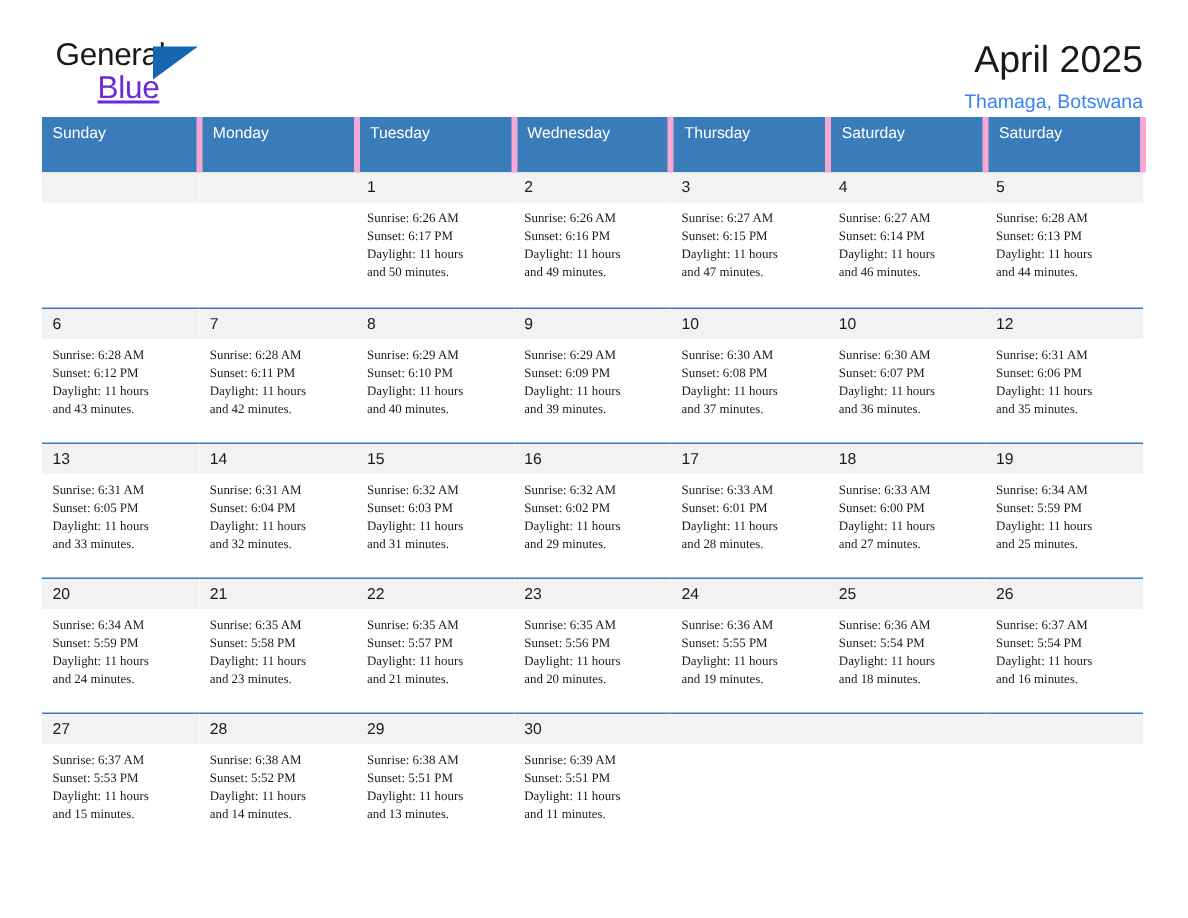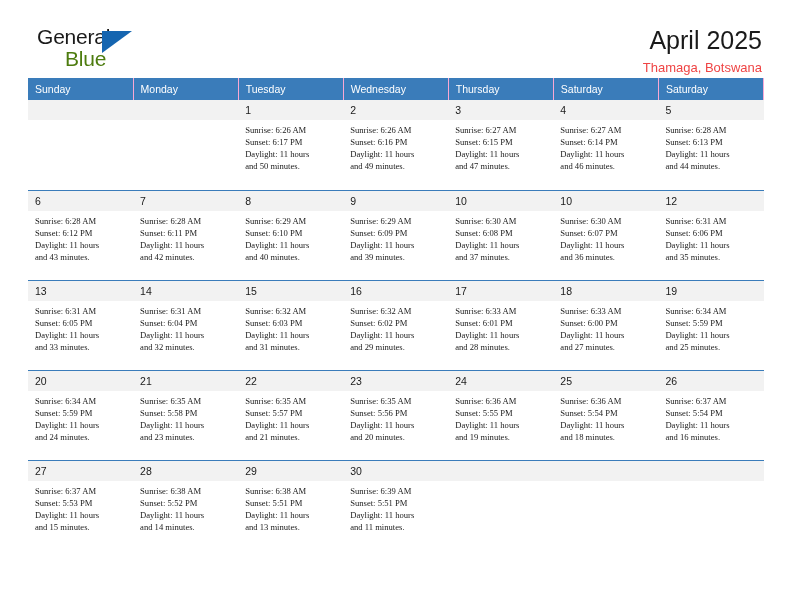--- a/index.html
+++ b/index.html
@@ -50,60 +50,61 @@
     width: 0;
     height: 0;
     border-left: 30px solid #1565b0;
     border-bottom: 22px solid transparent;
   }
   .logo-blue {
     position: absolute;
     left: 37px;
     top: 22px;
     font-size: 21px;
-    color: #4d7c0f;
+    color: #6d28d9;
     letter-spacing: -0.2px;
     line-height: 1;
+    text-decoration: underline;
   }
 
   .title-block {
     text-align: right;
     margin-top: 26px;
     padding-right: 2px;
   }
   .cal-title {
     font-size: 25px;
     color: #1a1a1a;
     line-height: 1.12;
     font-weight: normal;
   }
   .cal-subtitle {
     font-size: 13px;
-    color: #ef4444;
+    color: #3b82f6;
     margin-top: 7px;
     line-height: 1.1;
   }
 
   
   .calendar {
     width: 736px;
     border-collapse: collapse;
     table-layout: fixed;
     margin-top: 4px;
   }
 
   .calendar th {
     background: #3a7cba;
     color: #ffffff;
     font-size: 10.5px;
     font-weight: normal;
     text-align: left;
-    padding: 5px 0 5px 7px;
+    padding: 5px 0 20px 7px;
     height: 21px;
-    border-right: 1px solid #f9a8d4;
+    border-right: 4px solid #f9a8d4;
   }
 
   .calendar td {
     vertical-align: top;
     padding: 0;
     height: 90px;
     border-top: 1.3px solid #3a7cba;
     background: #ffffff;
   }
 

